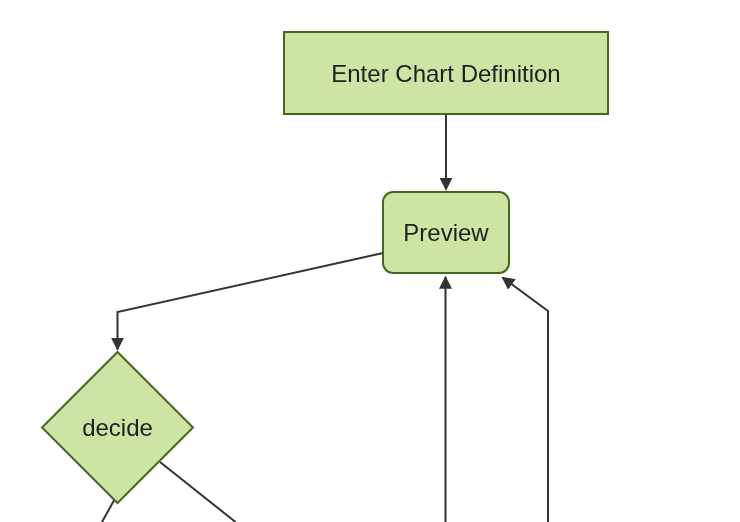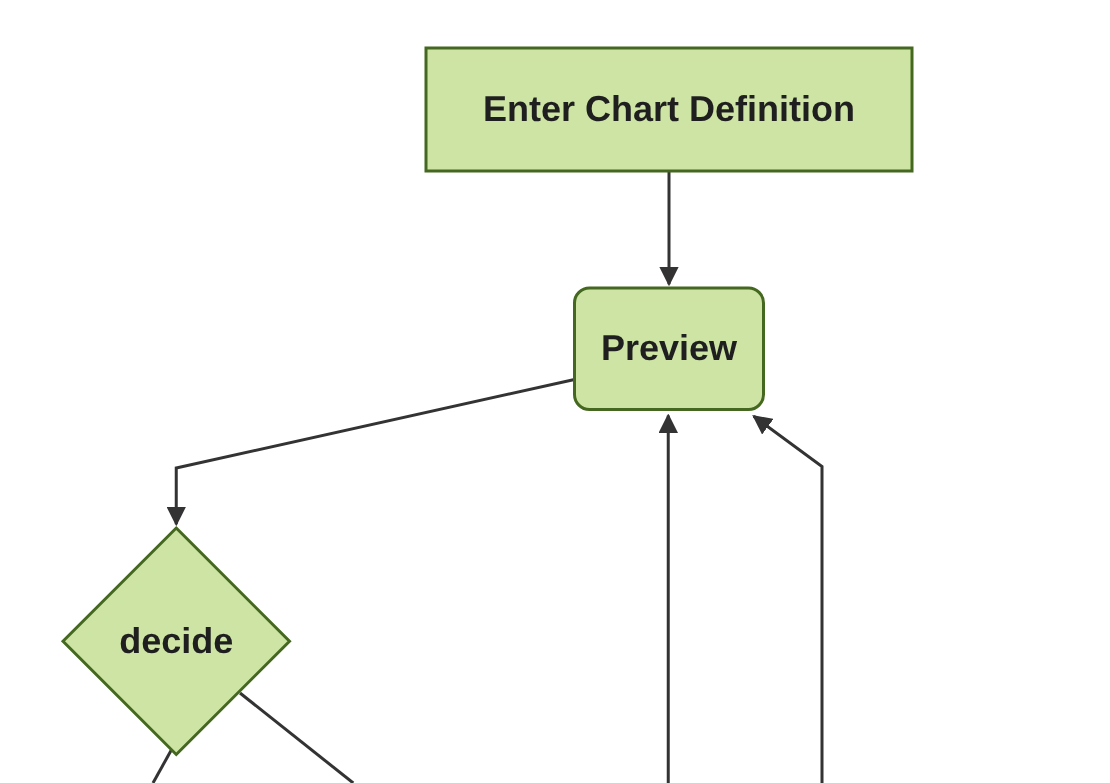--- a/index.html
+++ b/index.html
@@ -6,21 +6,20 @@
     margin: 0;
     padding: 0;
     background: #ffffff;
   }
   .stage {
     position: relative;
     width: 740px;
     height: 522px;
     background: #ffffff;
     overflow: hidden;
-    font-weight: bold;
   }
   .edge {
     fill: none;
     stroke-width: 2px;
   }
   .node-shape {
     stroke-width: 2px;
   }
   .node-label {
     font-family: "Liberation Sans", sans-serif;

